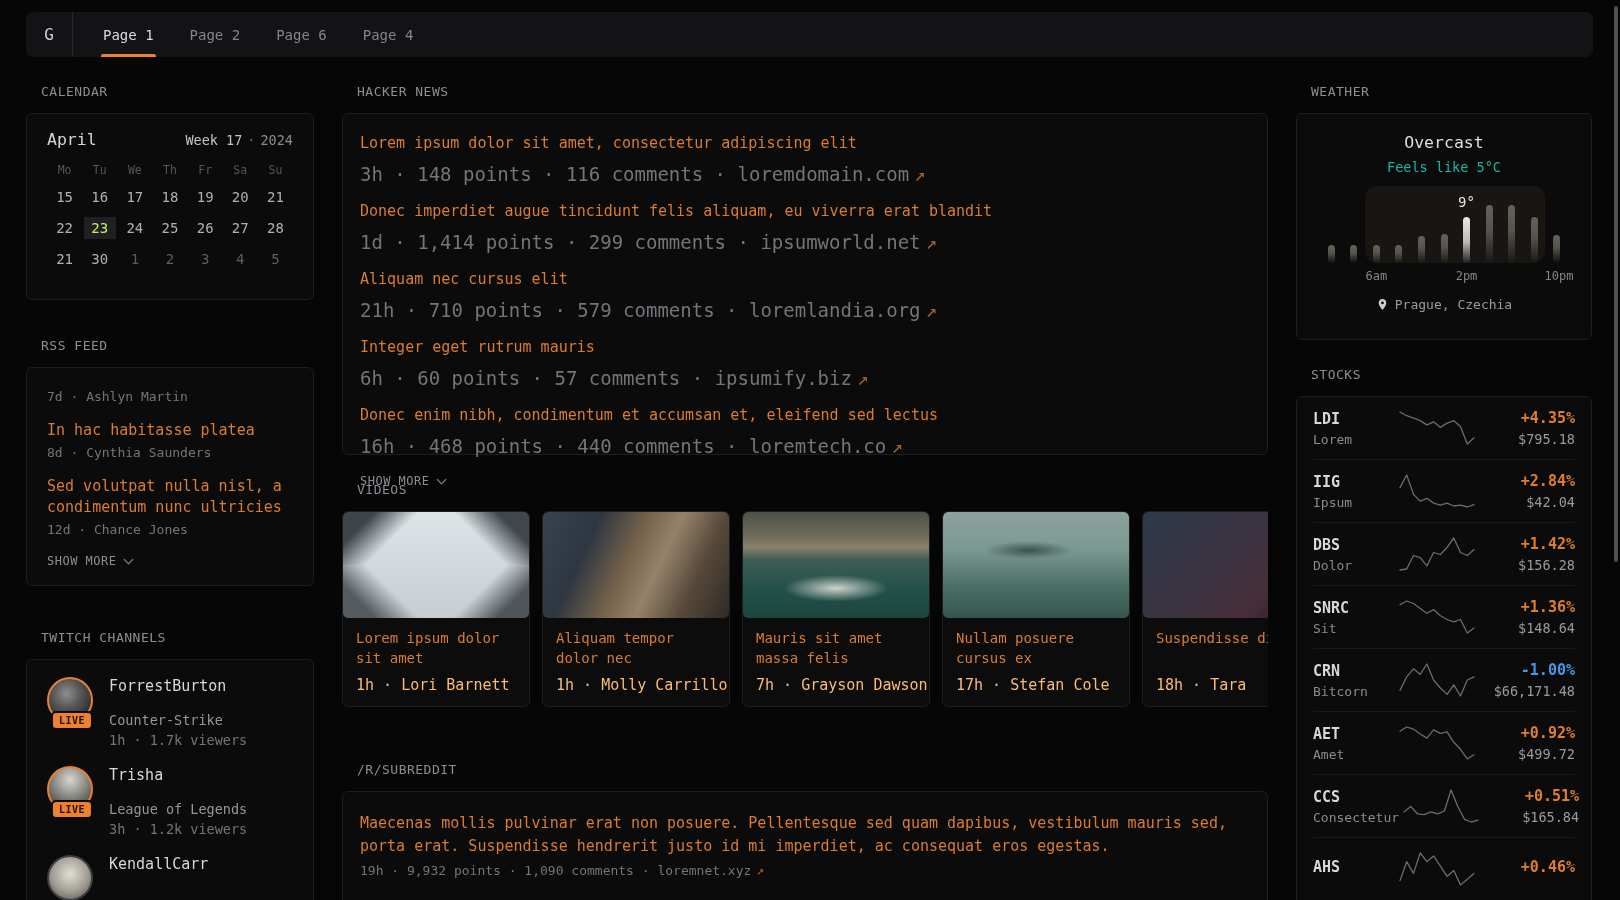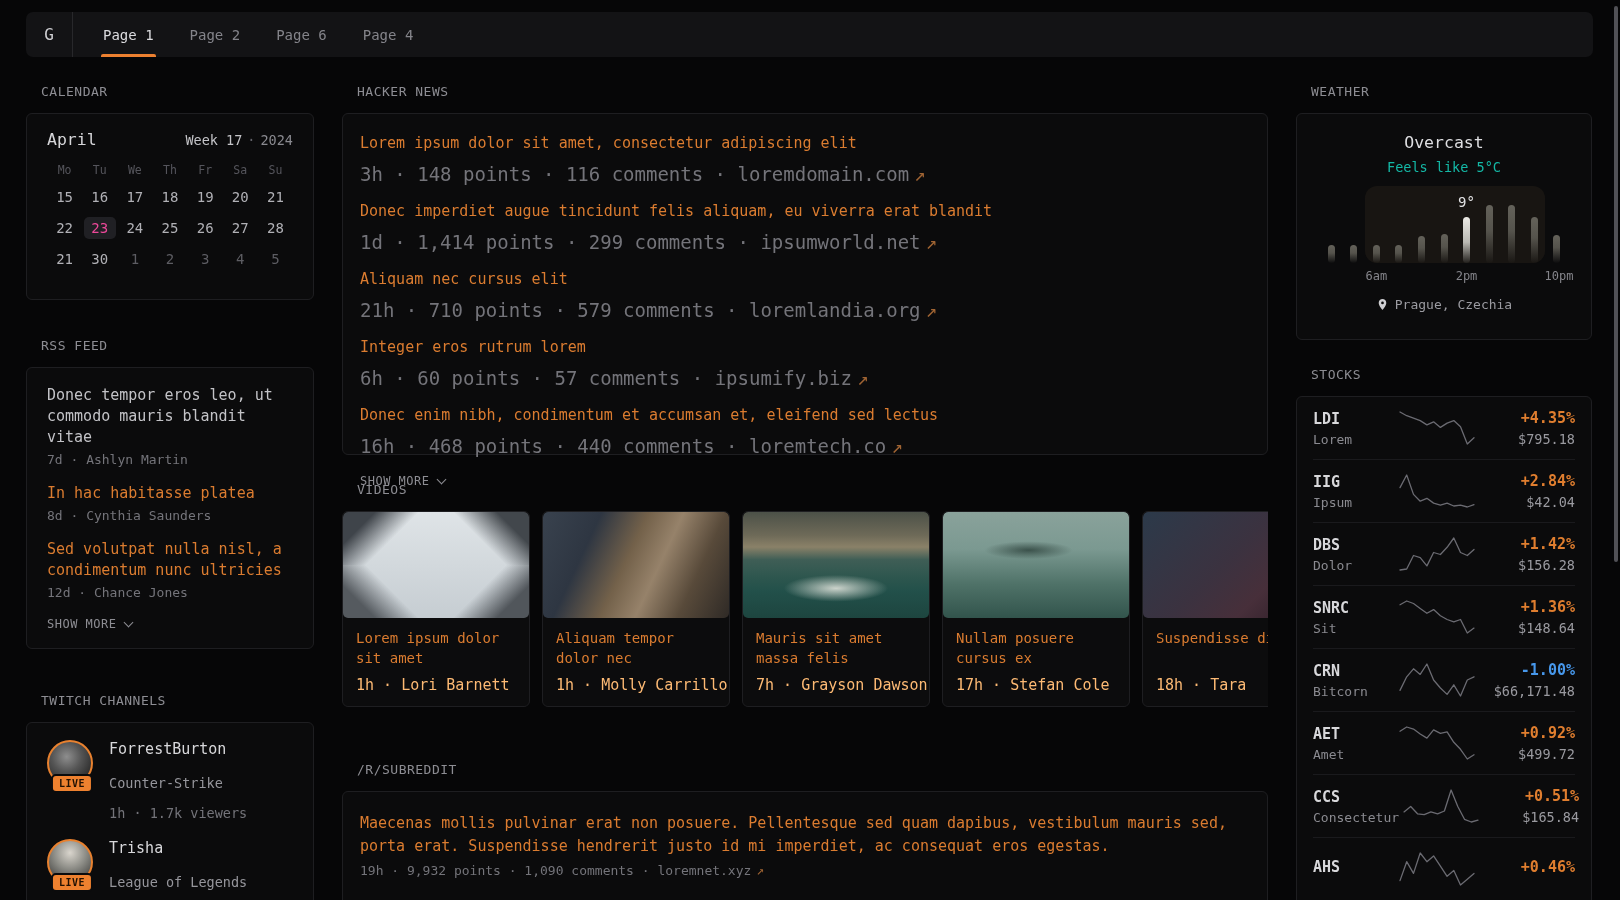--- a/index.html
+++ b/index.html
@@ -29,21 +29,21 @@
   .cal-card { height:187px; padding:16px 20px 0; flex:0 0 auto; }
   .cal-head { display:flex; justify-content:space-between; align-items:baseline; }
   .cal-month { font-size:16.5px; color:#d6d6d9; }
   .cal-right { font-size:13.5px; color:#c4c4c8; }
   .cal-sep { color:#63636a; margin:0 5px; }
   .cal-year { color:#8a8a90; }
   .cal-grid { margin-top:14px; display:grid; grid-template-columns:repeat(7,1fr); row-gap:9px; }
   .cal-wd { font-size:11.5px; color:#55555c; text-align:center; }
   .cal-day { font-size:14px; color:#b1b1b6; text-align:center; height:22px; line-height:22px; }
   .cal-day.dim { color:#5d5d63; }
-  .cal-day.sel { background:#202024; border-radius:5px; color:#ec4899; width:32px; justify-self:center; }
+  .cal-day.sel { background:#202024; border-radius:0; color:#bef264; width:32px; justify-self:center; }
   
   .rss-card { padding:17px 20px; flex:0 0 auto; }
   .feed-item + .feed-item { margin-top:16px; }
   .feed-title { font-size:15px; line-height:21px; color:#db7c30; cursor:pointer; }
   .feed-title.read { color:#c3c3c7; }
   .feed-meta { font-size:13px; color:#74747a; margin-top:4px; }
   .show-more { margin-top:17px; font-size:12px; color:#8d8d93; letter-spacing:.5px; display:flex; align-items:center; gap:8px; cursor:pointer; }
   .chev { width:7px; height:7px; border-right:1.5px solid #8d8d93; border-bottom:1.5px solid #8d8d93; transform:rotate(45deg); margin-top:-4px; }
   
   .twitch-card { padding:17px 20px; flex:1 0 auto; min-height:430px; }
@@ -52,21 +52,21 @@
   .av-wrap { position:relative; width:50px; flex:0 0 50px; }
   .avatar { width:46px; height:46px; border-radius:50%; border:2px solid #e8812f; }
   .avatar.off { border-color:#3e3e43; }
   .av-1 { background:radial-gradient(circle at 42% 35%, #8e8e8e 0%, #555555 40%, #232323 85%); }
   .av-2 { background:radial-gradient(circle at 50% 28%, #d9d5cd 0%, #8a8a84 45%, #3a3a38 90%); }
   .av-3 { background:radial-gradient(circle at 50% 40%, #e2dfd8 0%, #a09c92 55%, #565349 95%); }
   .live-badge { position:absolute; left:50%; transform:translateX(-50%); bottom:-7px; background:#ee812f; color:#211103; font-size:10px; font-weight:bold; letter-spacing:.5px; padding:2px 6px; border-radius:5px; border:2px solid #0b0b0c; }
   .ch-info { margin-left:12px; }
   .ch-name { font-size:15px; color:#d8d8db; }
   .ch-cat { font-size:13.5px; color:#96969c; margin-top:17px; }
-  .ch-meta { font-size:13.5px; color:#74747a; margin-top:14px; }
+  .ch-meta { font-size:13.5px; color:#74747a; margin-top:4px; }
   
   .hn-card { height:342px; padding:19px 17px 0; flex:0 0 auto; }
   .hn-item + .hn-item { margin-top:16px; }
   .hn-title { font-size:15px; color:#db7c30; line-height:21px; cursor:pointer; }
   .hn-meta { font-size:19px; color:#74747a; margin-top:9px; }
   .hn-domain { cursor:pointer; }
   .ext { color:#a06433; margin-left:5px; }
   .sub-card { padding:20px 17px; flex:1 0 auto; }
   .sub-title { font-size:15px; line-height:23px; color:#db7c30; cursor:pointer; }
   .sub-meta { font-size:13px; color:#74747a; margin-top:5px; }
@@ -178,21 +178,20 @@
         <div class="cal-day dim">2</div>
         <div class="cal-day dim">3</div>
         <div class="cal-day dim">4</div>
         <div class="cal-day dim">5</div>
       </div>
     </div>
 
     <div class="sec-label mt-rss">RSS FEED</div>
     <div class="card rss-card">
       <div class="feed-item">
-        <div class="feed-title read">Donec tempor eros leo, ut commodo mauris blandit vitae</div>
         <div class="feed-meta">7d · Ashlyn Martin</div>
       </div>
       <div class="feed-item">
         <div class="feed-title">In hac habitasse platea</div>
         <div class="feed-meta">8d · Cynthia Saunders</div>
       </div>
       <div class="feed-item">
         <div class="feed-title">Sed volutpat nulla nisl, a condimentum nunc ultricies</div>
         <div class="feed-meta">12d · Chance Jones</div>
       </div>
@@ -246,21 +245,21 @@
       </div>
       <div class="hn-item">
         <div class="hn-title">Donec imperdiet augue tincidunt felis aliquam, eu viverra erat blandit</div>
         <div class="hn-meta"><span>1d · 1,414 points · 299 comments ·</span> <span class="hn-domain">ipsumworld.net</span><span class="ext">↗</span></div>
       </div>
       <div class="hn-item">
         <div class="hn-title">Aliquam nec cursus elit</div>
         <div class="hn-meta"><span>21h · 710 points · 579 comments ·</span> <span class="hn-domain">loremlandia.org</span><span class="ext">↗</span></div>
       </div>
       <div class="hn-item">
-        <div class="hn-title">Integer eros rutrum lorem</div>
+        <div class="hn-title">Integer eget rutrum mauris</div>
         <div class="hn-meta"><span>6h · 60 points · 57 comments ·</span> <span class="hn-domain">ipsumify.biz</span><span class="ext">↗</span></div>
       </div>
       <div class="hn-item">
         <div class="hn-title">Donec enim nibh, condimentum et accumsan et, eleifend sed lectus</div>
         <div class="hn-meta"><span>16h · 468 points · 440 comments ·</span> <span class="hn-domain">loremtech.co</span><span class="ext">↗</span></div>
       </div>
       <div class="show-more">
         <span>SHOW MORE</span>
         <span class="chev"></span>
       </div>

